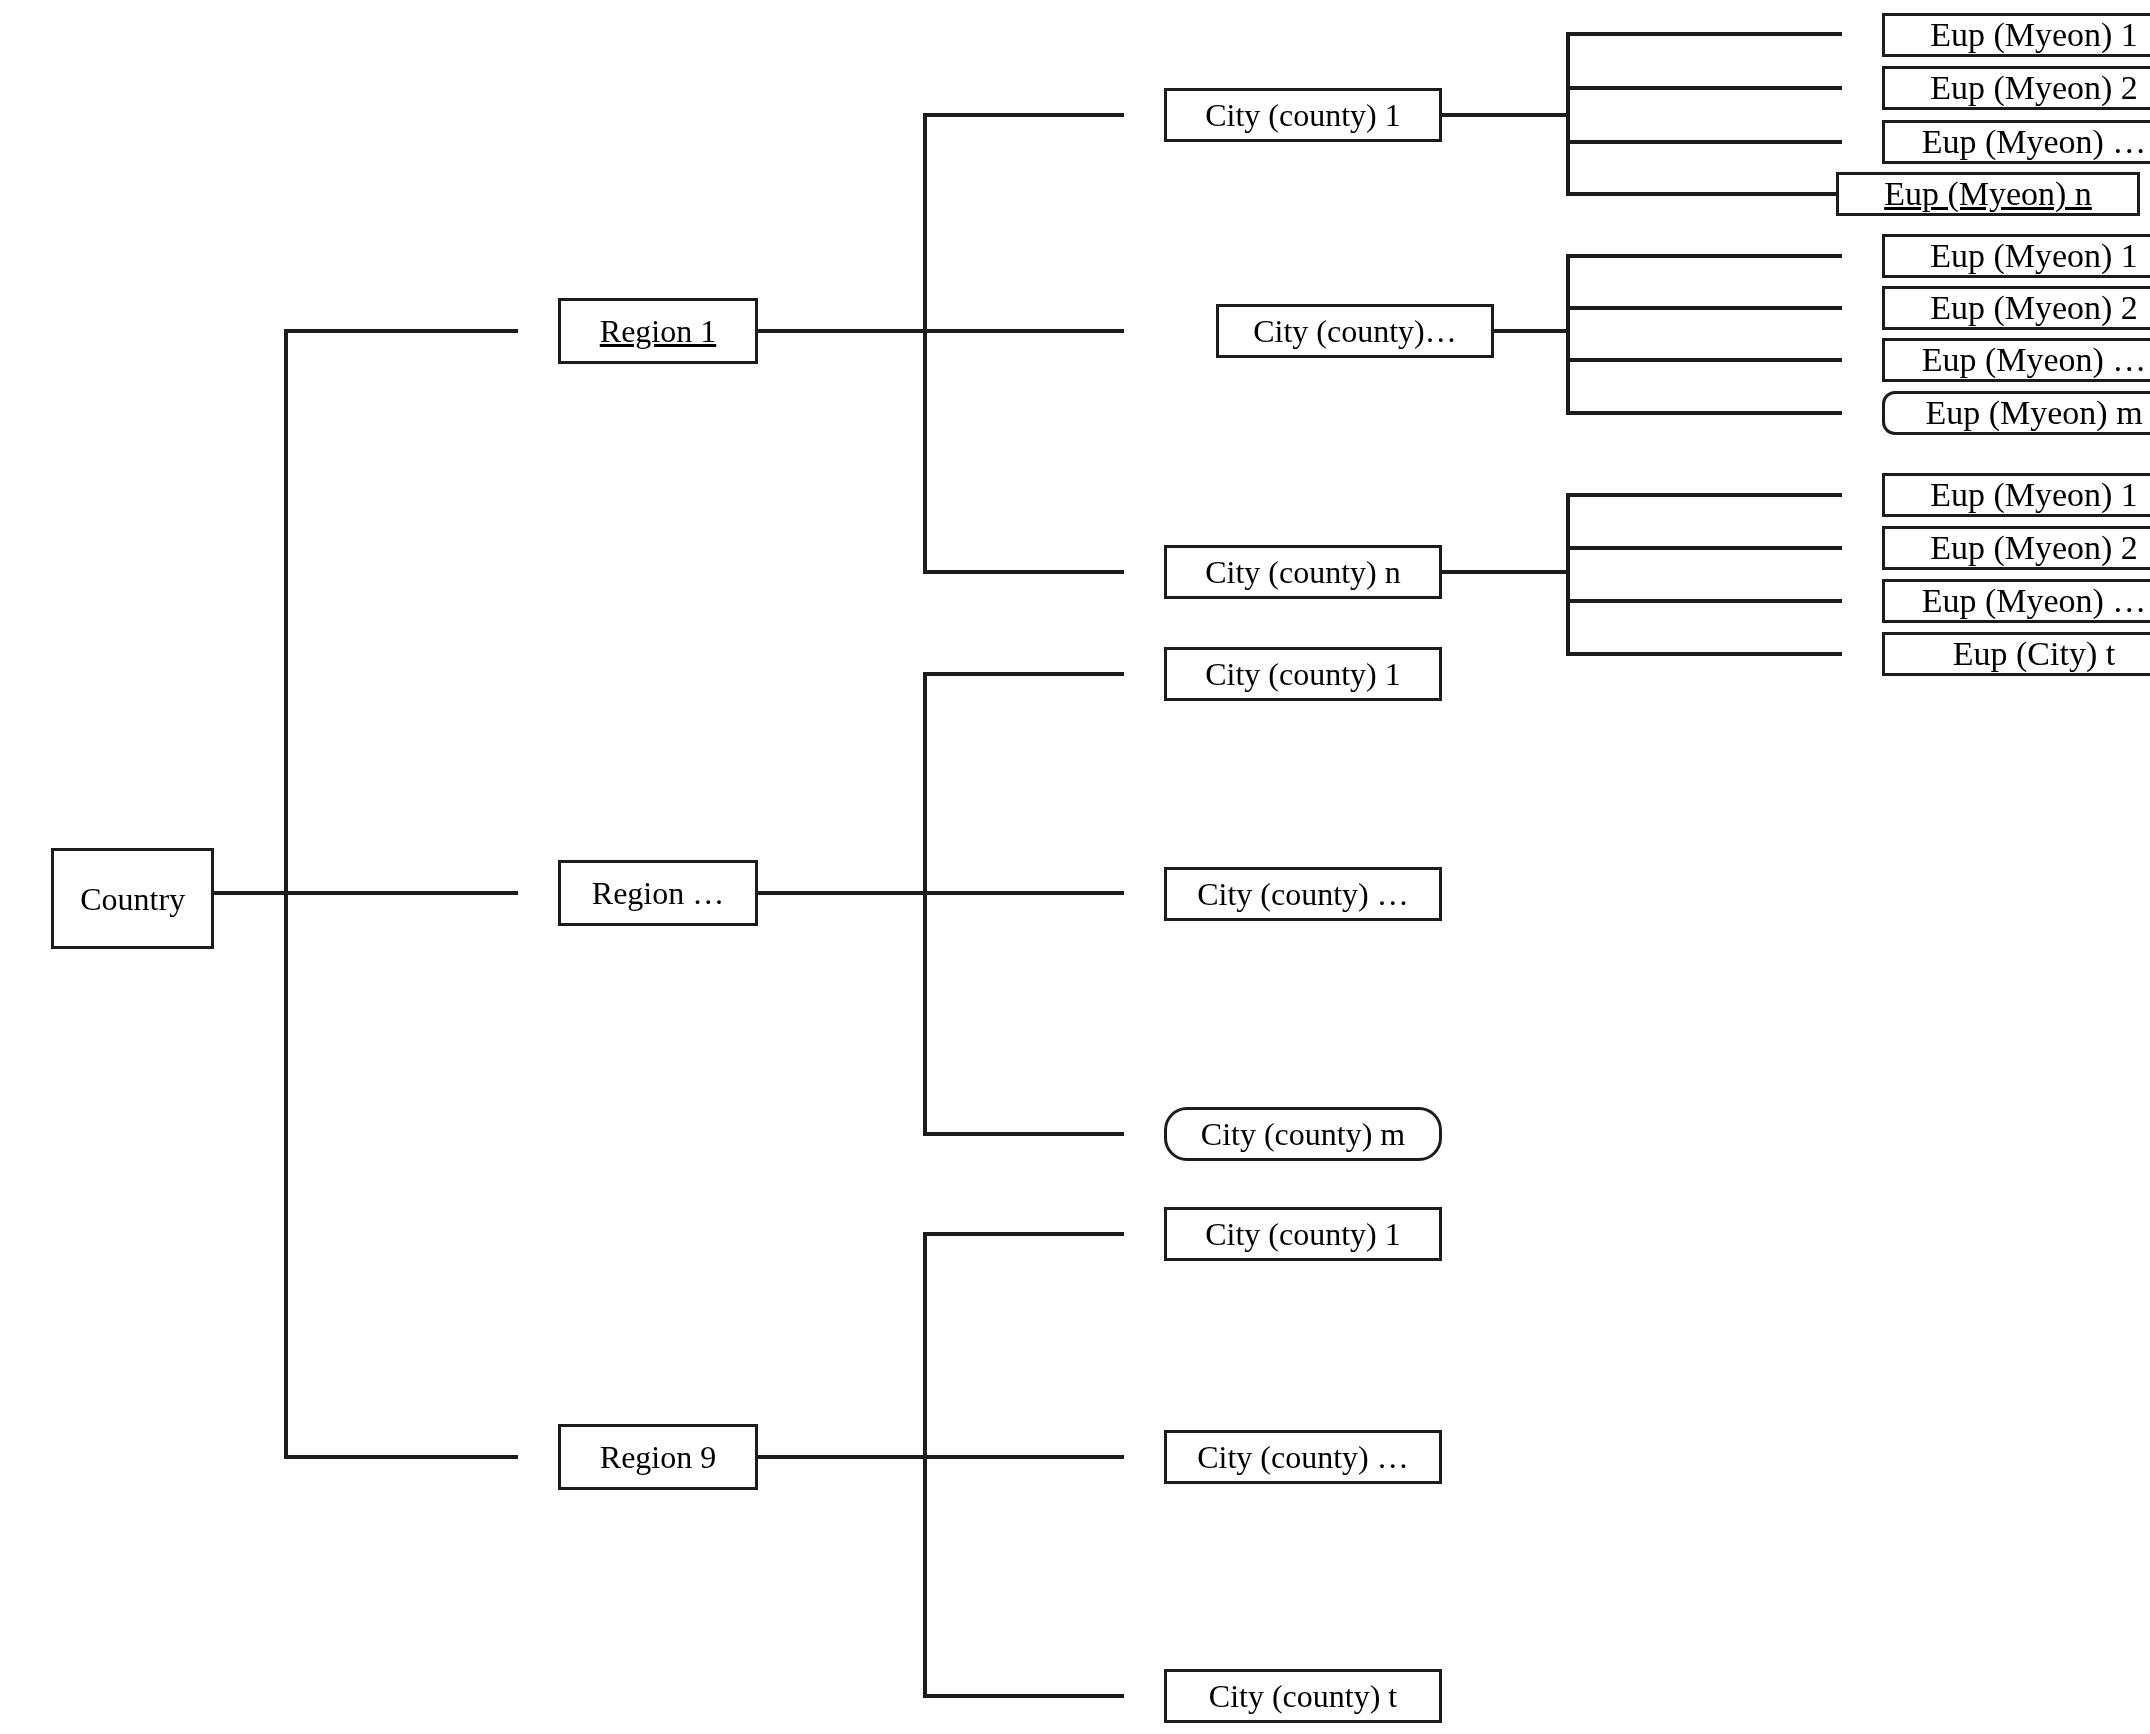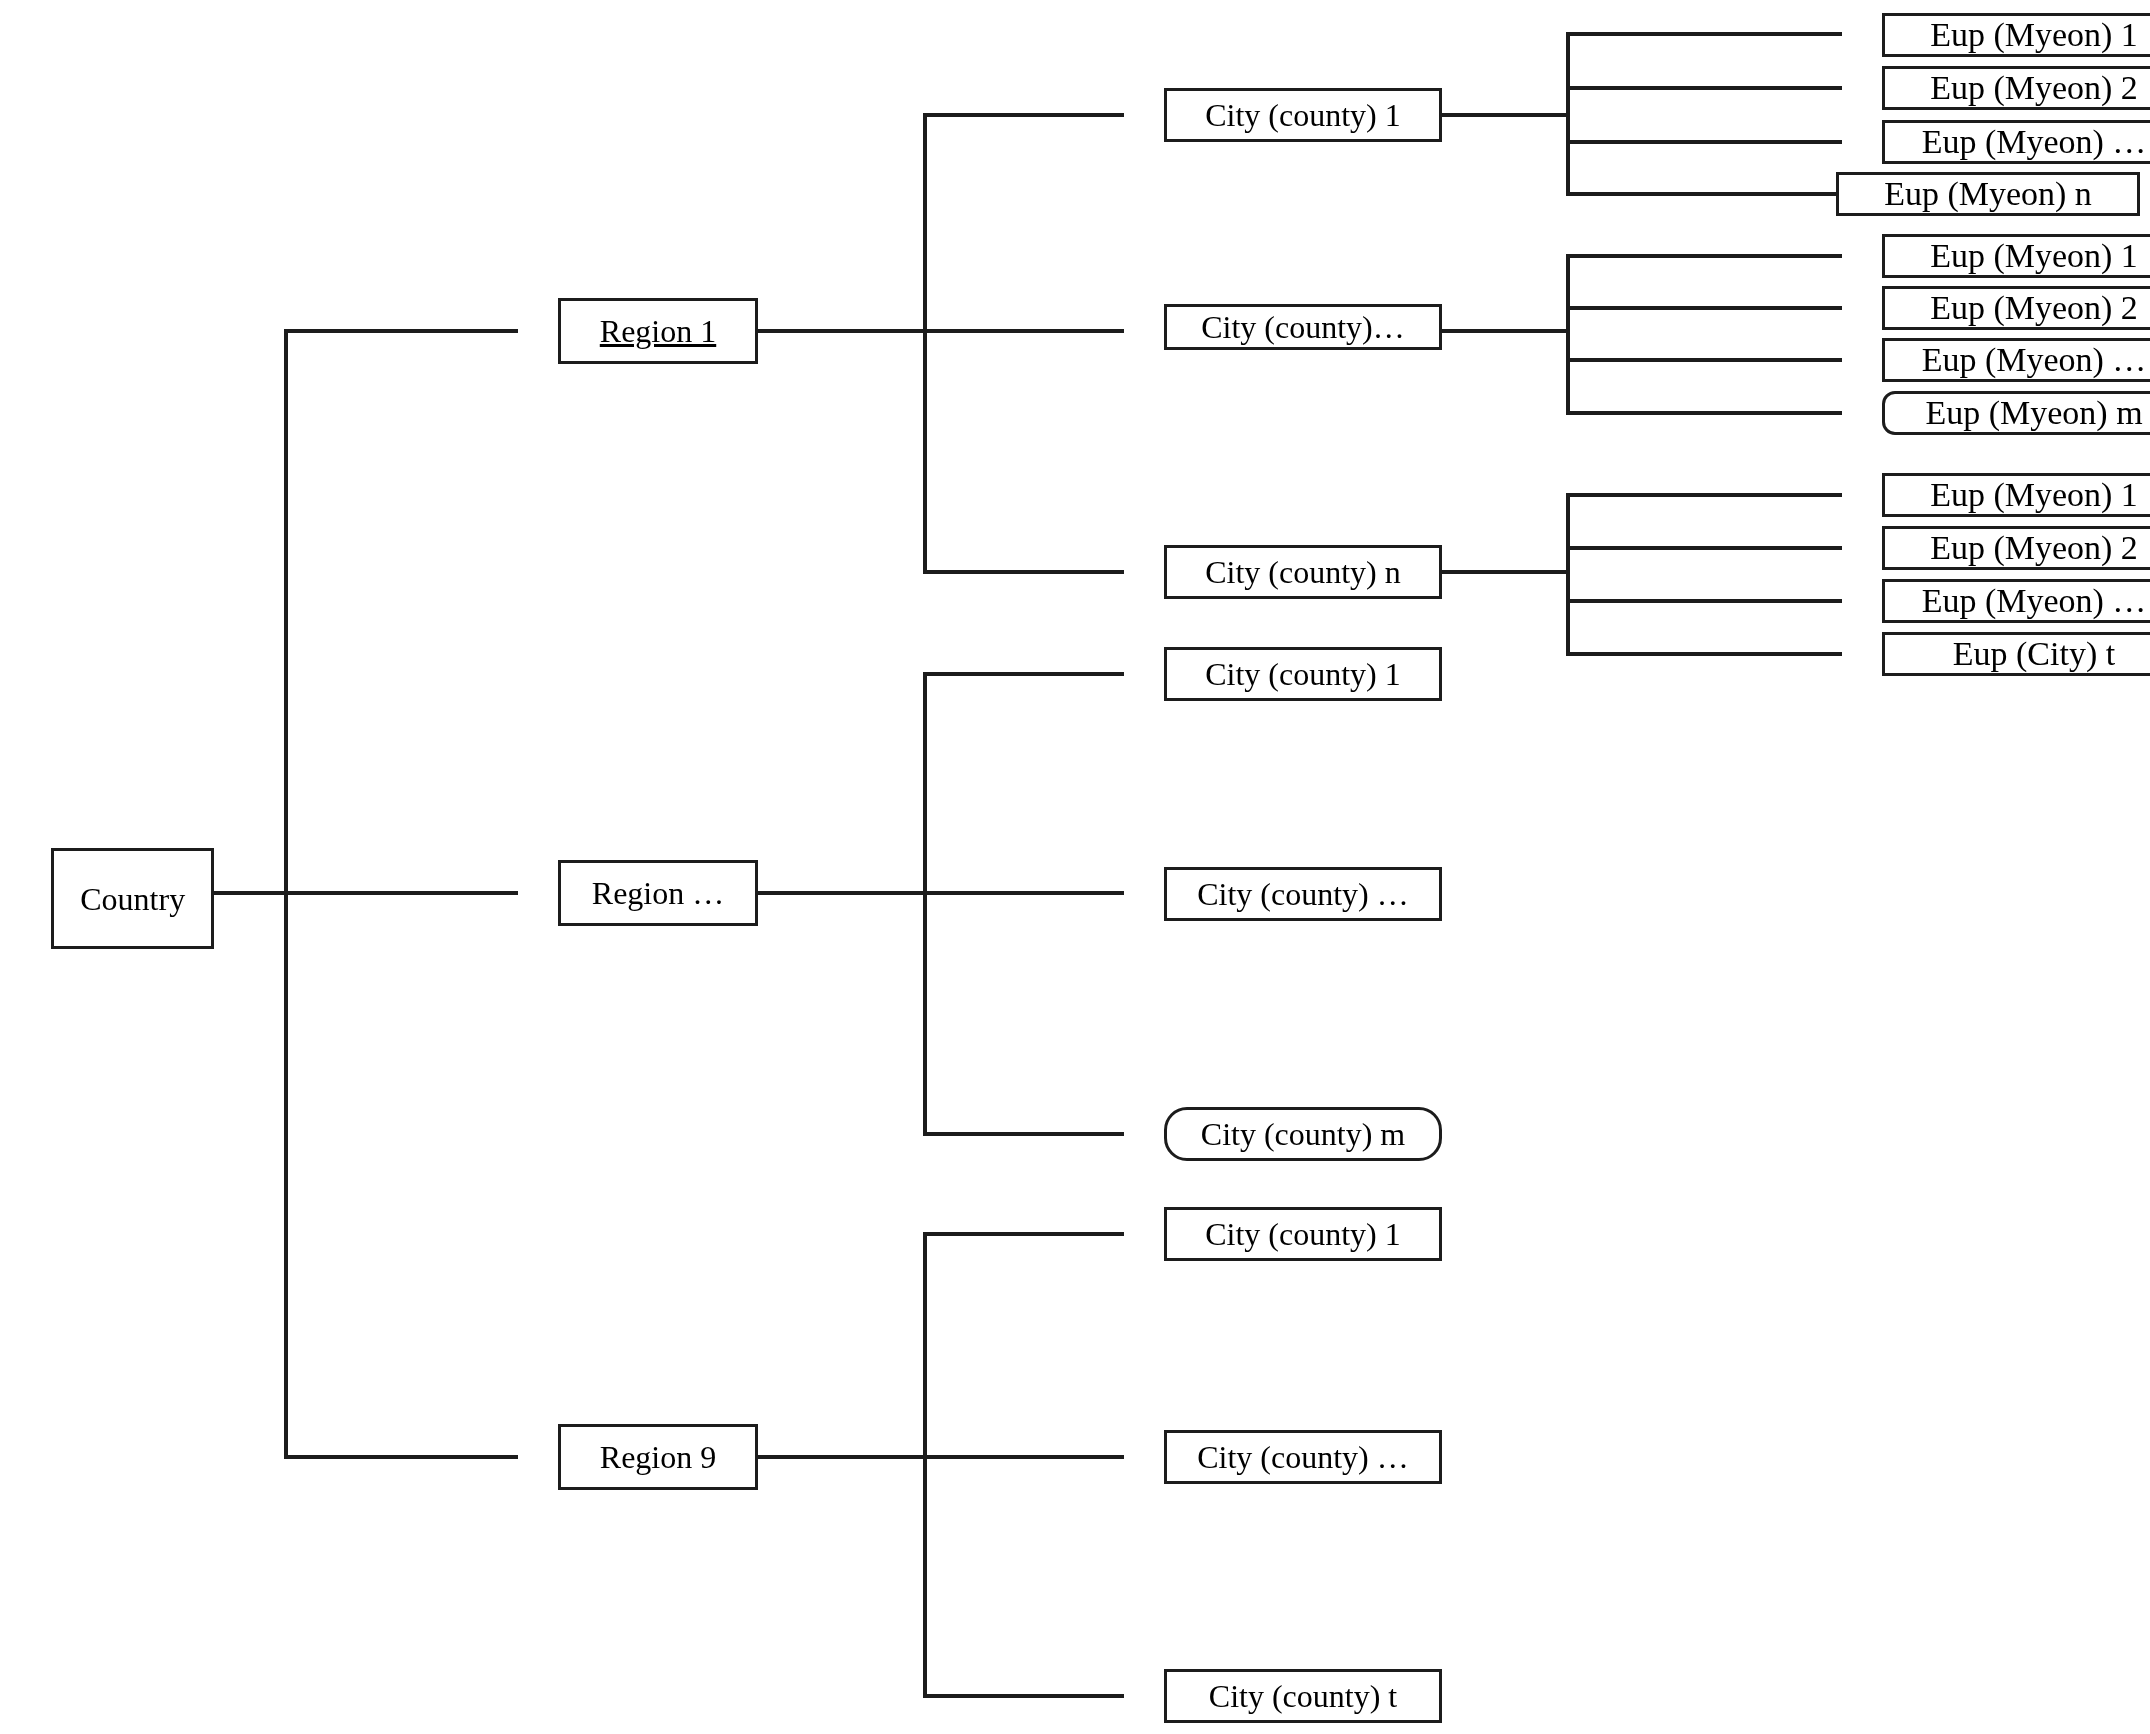--- a/index.html
+++ b/index.html
@@ -81,35 +81,35 @@
     <div class="hline" style="left:1566px;top:652px;width:276px;"></div>
   </div>
 
   <div class="node" style="left:11.2px;top:848px;width:163px;height:101px;text-align:center;">Country</div>
 
   <div class="node" style="left:518px;top:298px;width:200px;height:66px;text-decoration:underline;">Region 1</div>
   <div class="node" style="left:518px;top:860px;width:200px;height:66px;">Region …</div>
   <div class="node" style="left:518px;top:1424px;width:200px;height:66px;">Region 9</div>
 
   <div class="node" style="left:1124px;top:88px;width:278px;height:54px;">City (county) 1</div>
-  <div class="node" style="left:1124px;top:304px;width:278px;height:46px;">City (county)…</div>
+  <div class="node" style="left:1176px;top:304px;width:278px;height:54px;">City (county)…</div>
   <div class="node" style="left:1124px;top:545px;width:278px;height:54px;">City (county) n</div>
 
   <div class="node" style="left:1124px;top:647px;width:278px;height:54px;">City (county) 1</div>
   <div class="node" style="left:1124px;top:867px;width:278px;height:54px;">City (county) …</div>
   <div class="node" style="left:1124px;top:1107px;width:278px;height:54px;border-radius:23px;">City (county) m</div>
 
   <div class="node" style="left:1124px;top:1207px;width:278px;height:54px;">City (county) 1</div>
   <div class="node" style="left:1124px;top:1430px;width:278px;height:54px;">City (county) …</div>
   <div class="node" style="left:1124px;top:1669px;width:278px;height:54px;">City (county) t</div>
 
   <div class="node eup" style="left:1842px;top:12.5px;width:304px;height:44px;">Eup (Myeon) 1</div>
   <div class="node eup" style="left:1842px;top:66px;width:304px;height:44px;">Eup (Myeon) 2</div>
   <div class="node eup" style="left:1842px;top:120px;width:304px;height:44px;">Eup (Myeon) …</div>
-  <div class="node eup" style="left:1796px;top:172px;width:304px;height:44px;">Eup (Myeon) n</div>
+  <div class="node eup" style="left:1796px;top:172px;width:304px;height:44px;text-decoration:underline;">Eup (Myeon) n</div>
 
   <div class="node eup" style="left:1842px;top:234px;width:304px;height:44px;">Eup (Myeon) 1</div>
   <div class="node eup" style="left:1842px;top:286px;width:304px;height:44px;">Eup (Myeon) 2</div>
   <div class="node eup" style="left:1842px;top:338px;width:304px;height:44px;">Eup (Myeon) …</div>
   <div class="node eup" style="left:1842px;top:391px;width:304px;height:44px;border-radius:13px;">Eup (Myeon) m</div>
 
   <div class="node eup" style="left:1842px;top:473px;width:304px;height:44px;">Eup (Myeon) 1</div>
   <div class="node eup" style="left:1842px;top:526px;width:304px;height:44px;">Eup (Myeon) 2</div>
   <div class="node eup" style="left:1842px;top:579px;width:304px;height:44px;">Eup (Myeon) …</div>
   <div class="node eup" style="left:1842px;top:632px;width:304px;height:44px;">Eup (City) t</div>

